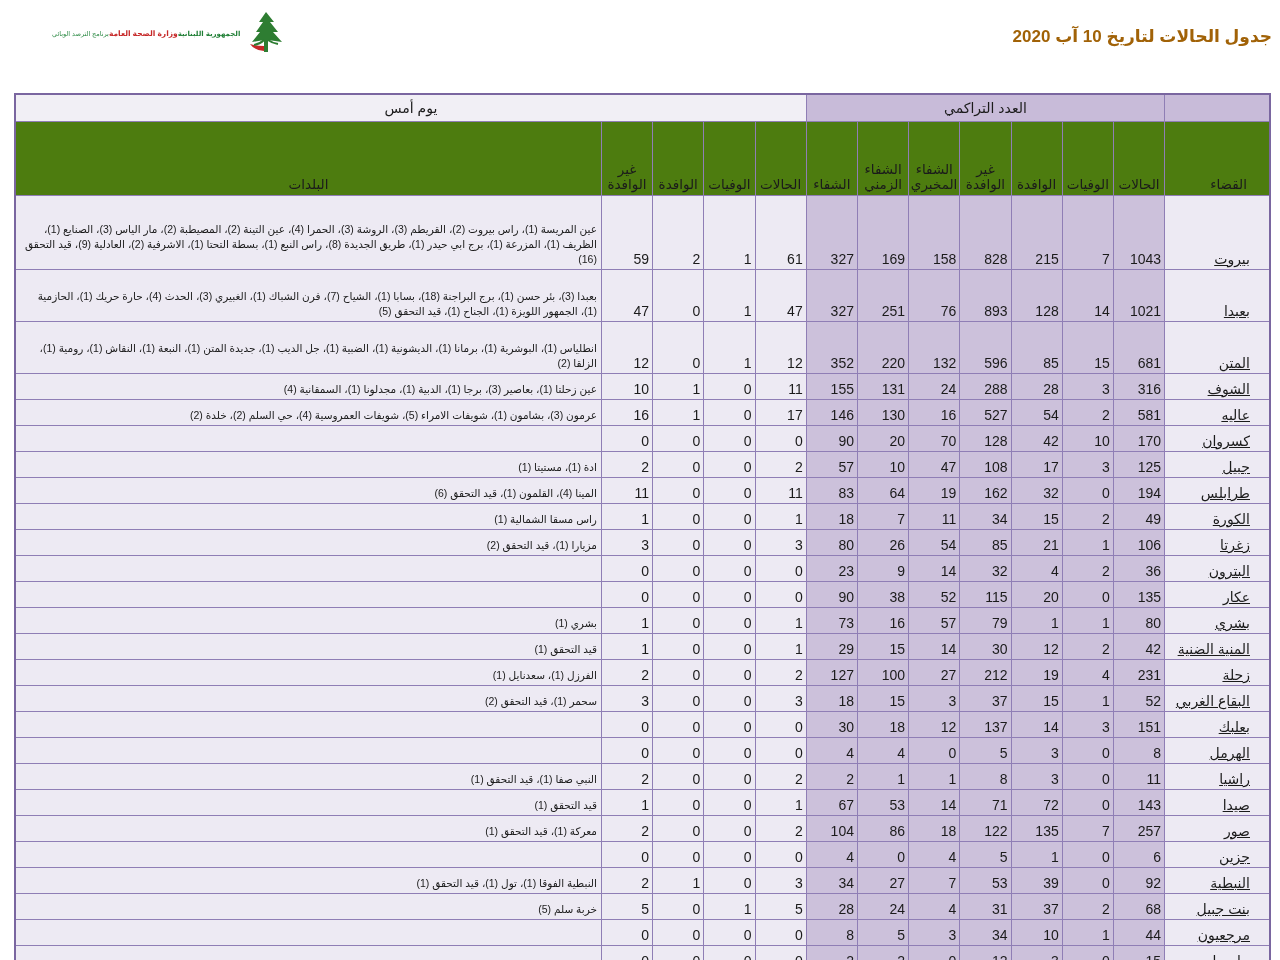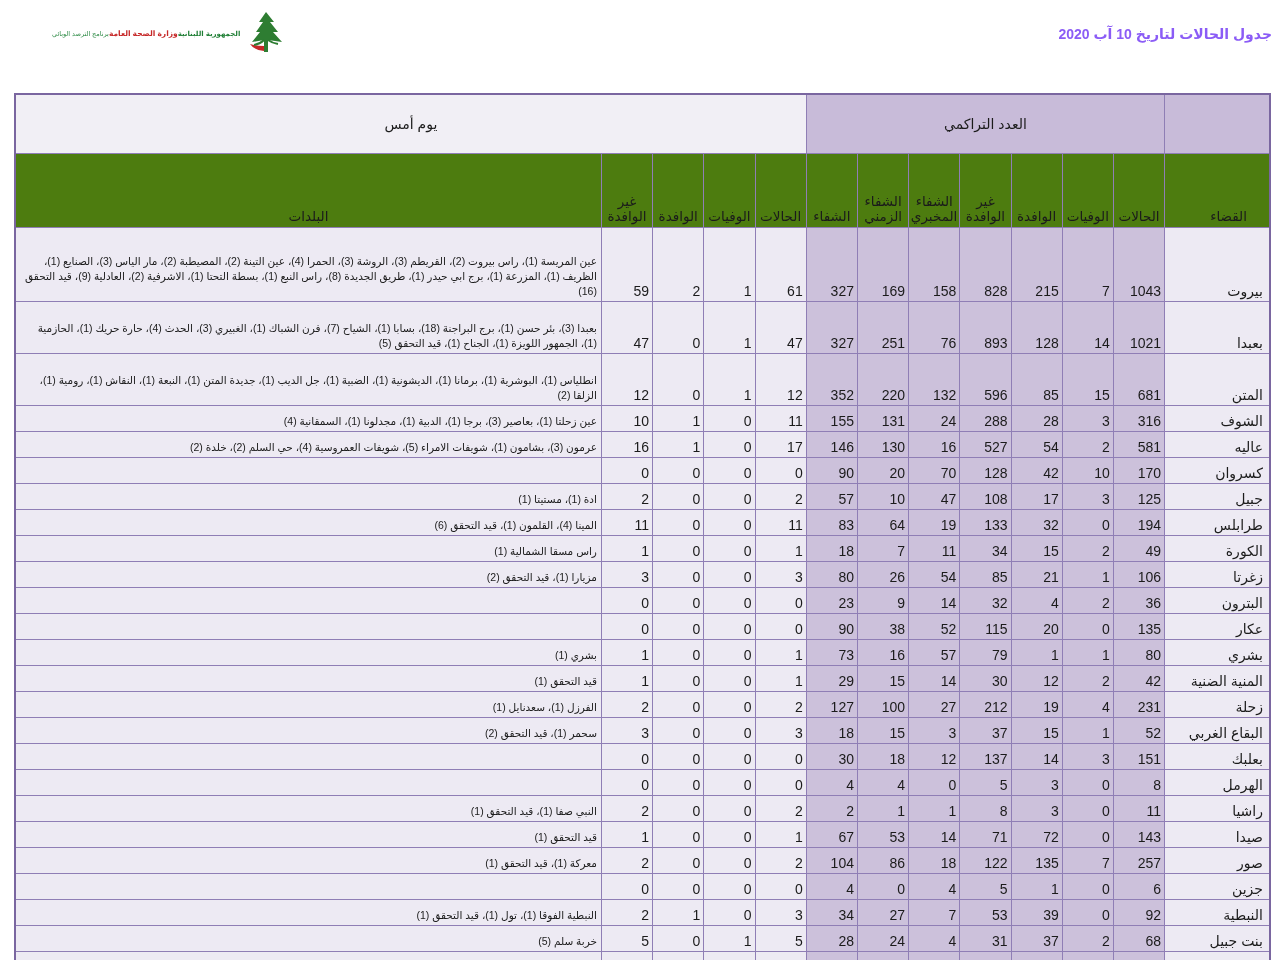--- a/index.html
+++ b/index.html
@@ -10,37 +10,37 @@
   
   .logo{position:absolute;top:10px;left:52px;display:flex;align-items:center;gap:4px;}
   .logo-text{display:flex;flex-direction:row;align-items:flex-end;line-height:9px;direction:rtl;text-align:left;}
   .logo-l1{font-size:7px;color:#1e7e34;font-weight:bold;}
   .logo-l2{font-size:7.5px;color:#c62828;font-weight:bold;}
   .logo-l3{font-size:6.5px;color:#2e8b46;}
   .cedar{width:44px;height:46px;}
   
   .report-title{
     position:absolute;top:26px;right:8px;direction:rtl;
-    color:#8b5cf6;font-size:14px;font-weight:600;letter-spacing:.2px;
+    color:#a16207;font-size:17px;font-weight:600;letter-spacing:.2px;
   }
   
   table.cases{
     position:absolute;top:93px;left:14px;width:1257px;
     border-collapse:collapse;table-layout:fixed;direction:rtl;
     border:2px solid #7a66a0;
   }
   .cases td,.cases th{border:1px solid #8f7eb5;font-weight:normal;overflow:hidden;}
-  .grp{height:24px;font-size:14px;text-align:center;padding:17px 2px;}
+  .grp{height:24px;font-size:14px;text-align:center;padding:1px 2px;}
   .grp-purple{background:#c8bbd9;}
   .grp-light{background:#f1eff5;}
   .sub{background:#4d7c0f;vertical-align:bottom;text-align:center;font-size:13.5px;
        height:68px;padding:2px 2px 3px 2px;line-height:15px;}
   .sub.qada{text-align:right;padding-left:4px;padding-right:22px;}
   .cases td{vertical-align:bottom;}
-  td.district{background:#edeaf3;font-size:14px;text-align:right;padding:1px 6px 2px 2px;white-space:nowrap;}
+  td.district{background:#edeaf3;font-size:14px;text-align:right;padding:1px 19px 2px 2px;white-space:nowrap;text-decoration:underline;}
   td.num{font-size:14px;text-align:right;padding:1px 3px 2px 1px;}
   td.cum{background:#ccc1db;}
   td.yest{background:#edeaf3;}
   td.towns{background:#edeaf3;font-size:10.5px;line-height:15px;text-align:right;
            padding:0 4px 2px 4px;direction:rtl;}
   tr.r-1 td{height:70px;}
   tr.r-2 td{height:48px;}
   tr.r-s td{height:22px;}
   col.c-qada{width:105px;}
   col.c-n{width:51px;}
@@ -207,21 +207,21 @@
         <td class="num yest">0</td>
         <td class="num yest">0</td>
         <td class="num yest">2</td>
         <td class="towns">ادة (1)، مستيتا (1)</td>
       </tr>
       <tr class="r-s">
         <td class="district">طرابلس</td>
         <td class="num cum">194</td>
         <td class="num cum">0</td>
         <td class="num cum">32</td>
-        <td class="num cum">133</td>
+        <td class="num cum">162</td>
         <td class="num cum">19</td>
         <td class="num cum">64</td>
         <td class="num cum">83</td>
         <td class="num yest">11</td>
         <td class="num yest">0</td>
         <td class="num yest">0</td>
         <td class="num yest">11</td>
         <td class="towns">المينا (4)، القلمون (1)، قيد التحقق (6)</td>
       </tr>
       <tr class="r-s">

